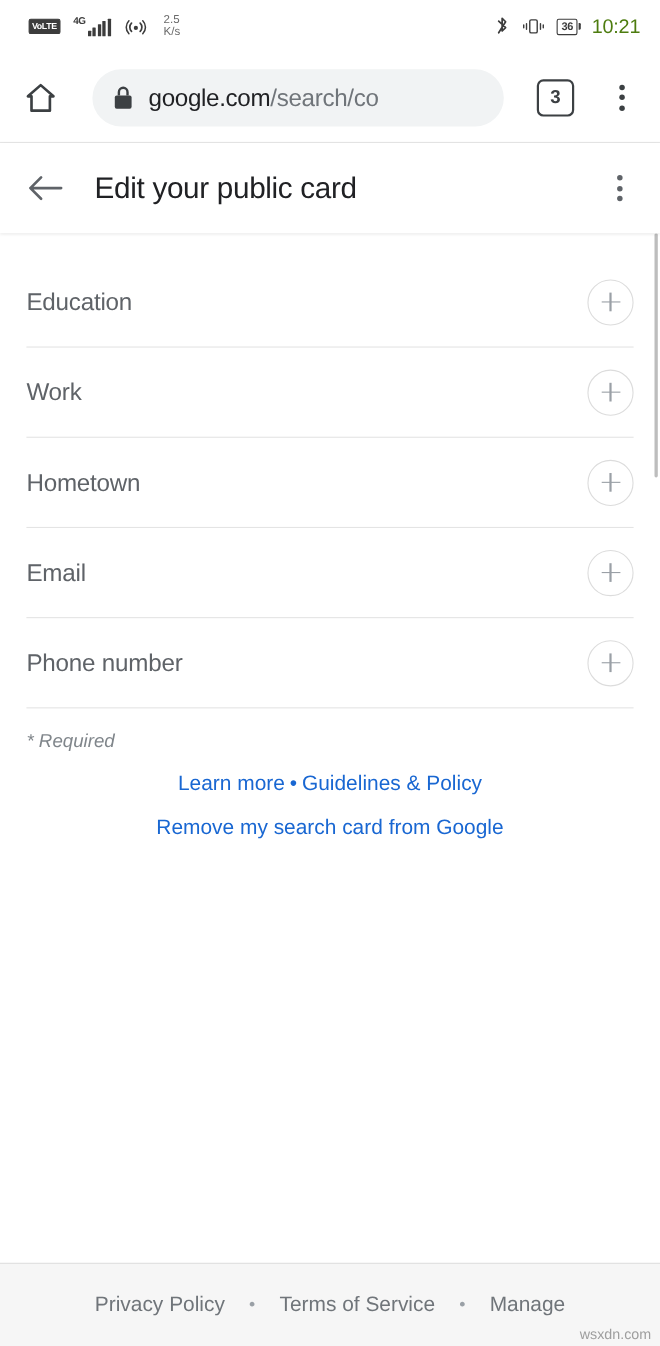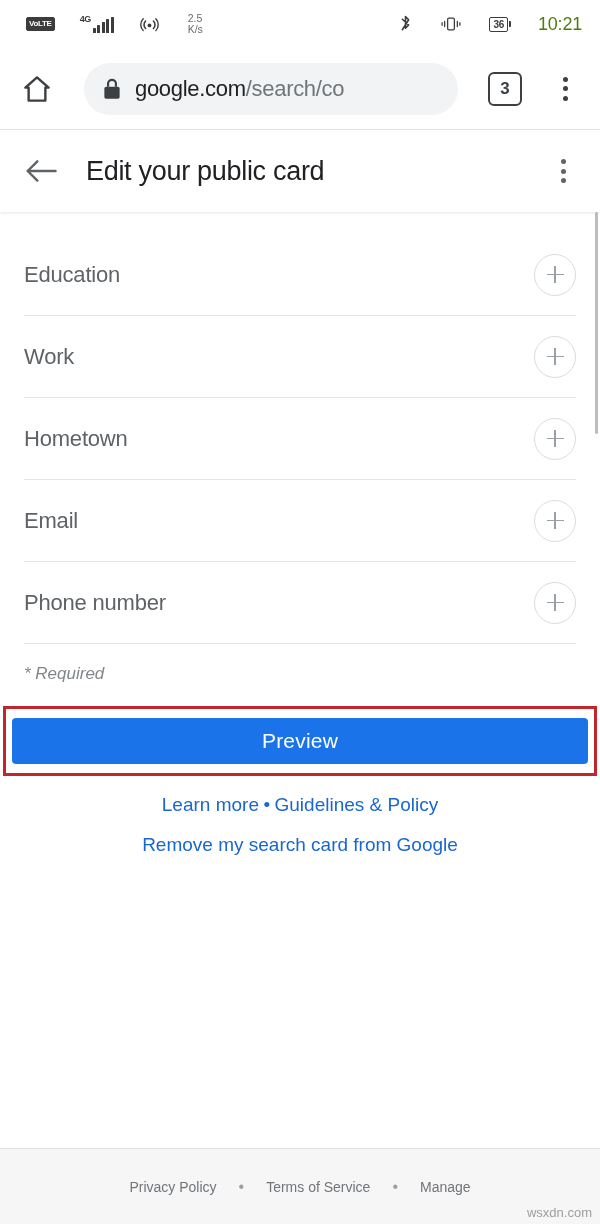--- a/index.html
+++ b/index.html
@@ -29,22 +29,22 @@
     align-items: center;
     justify-content: space-between;
     padding: 0 18px 0 26px;
     background: #ffffff;
     color: #3c3c3c;
   }
   .status-left, .status-right {
     display: flex;
     align-items: center;
   }
-  .status-left { gap: 25px; }
-  .status-right { gap: 27px; }
+  .status-left { gap: 12px; }
+  .status-right { gap: 10px; }
 
   .volte-badge {
     border: 1.5px solid #3c3c3c;
     border-radius: 2px;
     font-size: 8px;
     font-weight: bold;
     letter-spacing: -0.3px;
     line-height: 1;
     padding: 2px 2px 2px 2px;
     color: #ffffff;
@@ -284,21 +284,21 @@
     height: 76px;
     background: #f6f6f6;
     border-top: 1px solid #e0e0e0;
     display: flex;
     align-items: center;
     justify-content: center;
     gap: 22px;
     position: relative;
   }
   .footer-link {
-    font-size: 14px;
+    font-size: 19px;
     color: #70757a;
     text-decoration: none;
   }
   .footer-dot { font-size: 16px; color: #9aa0a6; }
   .watermark {
     position: absolute;
     right: 8px;
     bottom: 4px;
     font-size: 13px;
     color: #9e9e9e;
@@ -424,24 +424,20 @@
         <span class="plus-circle"></span>
       </div>
       <div class="row">
         <span class="row-label">Phone number</span>
         <span class="plus-circle"></span>
       </div>
     </div>
 
     <div class="required-note">* Required</div>
 
-    <div class="preview-zone">
-      <div class="highlight-box"></div>
-      <button class="preview-btn">Preview</button>
-    </div>
 
     <div class="links">
       <div>
         <a href="#">Learn more</a>
         <span>•</span>
         <a href="#">Guidelines &amp; Policy</a>
       </div>
       <div class="link-line-2">
         <a href="#">Remove my search card from Google</a>
       </div>

